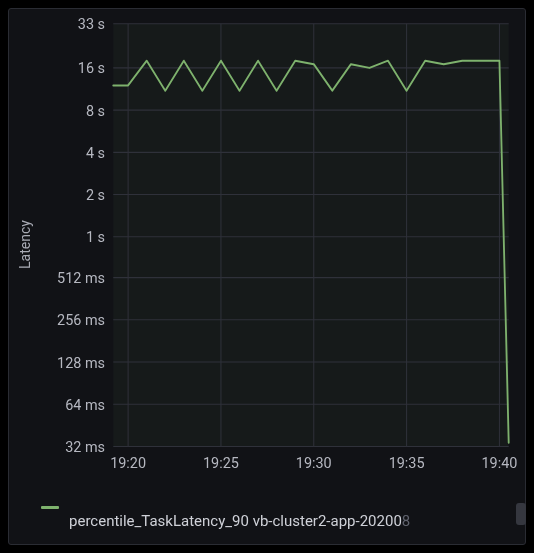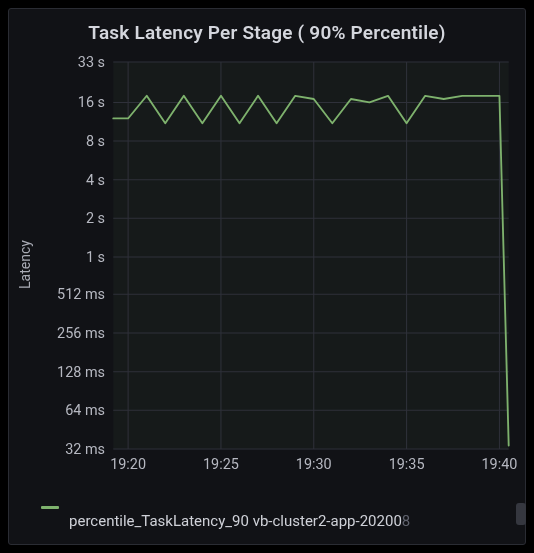--- a/index.html
+++ b/index.html
@@ -62,21 +62,20 @@
   .scrollhint{
     position:absolute;right:8px;bottom:28px;
     width:10px;height:22px;border-radius:3px;
     background:#35373f;
   }
 </style>
 </head>
 <body>
 
 <div class="panel">
-  <div class="title">Task Latency Per Stage ( 90% Percentile)</div>
 
   <div class="plot-wrap">
     <div class="ylabel">Latency</div>
     <div class="svg-box">
       <svg viewBox="0 0 470 420" preserveAspectRatio="none">
         <rect id="plot-bg" class="plotbg" x="76" y="8" width="384" height="386"></rect>
         <g id="hgrid" class="grid">
             <line x1="76" x2="460" y1="394" y2="394"></line>
             <line x1="76" x2="460" y1="355.43924869061624" y2="355.43924869061624"></line>
             <line x1="76" x2="460" y1="316.8784973812325" y2="316.8784973812325"></line>

